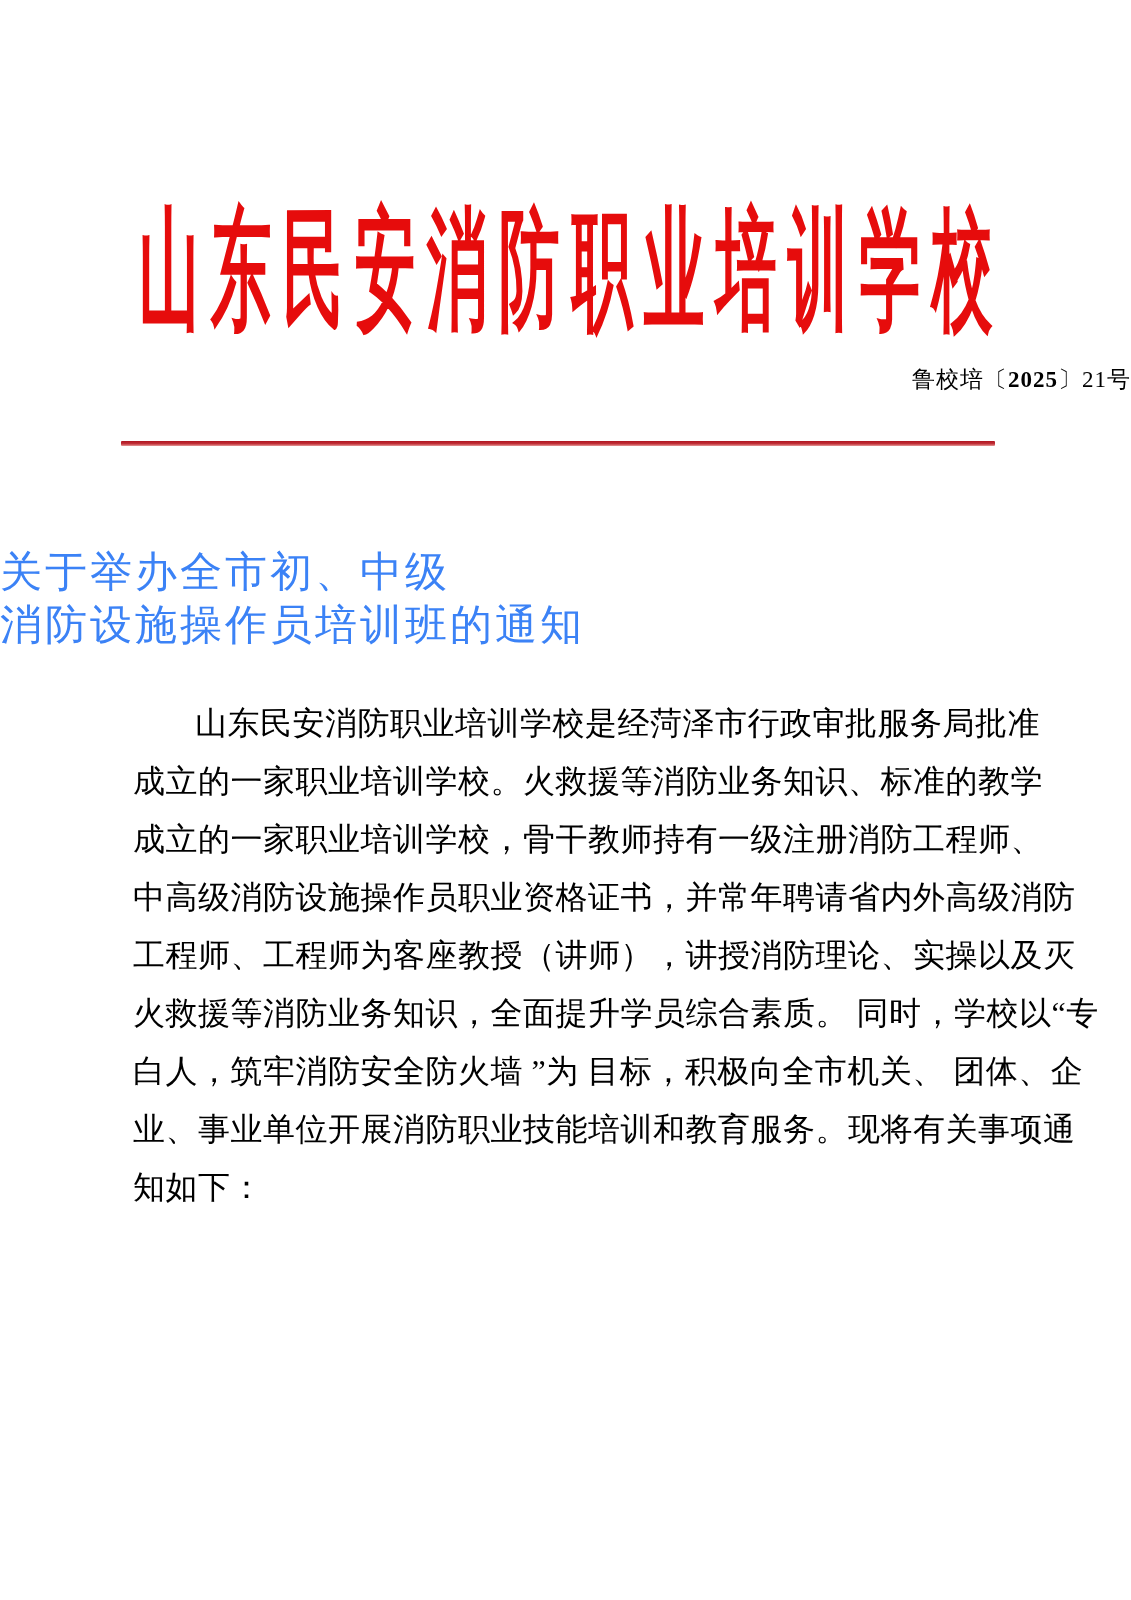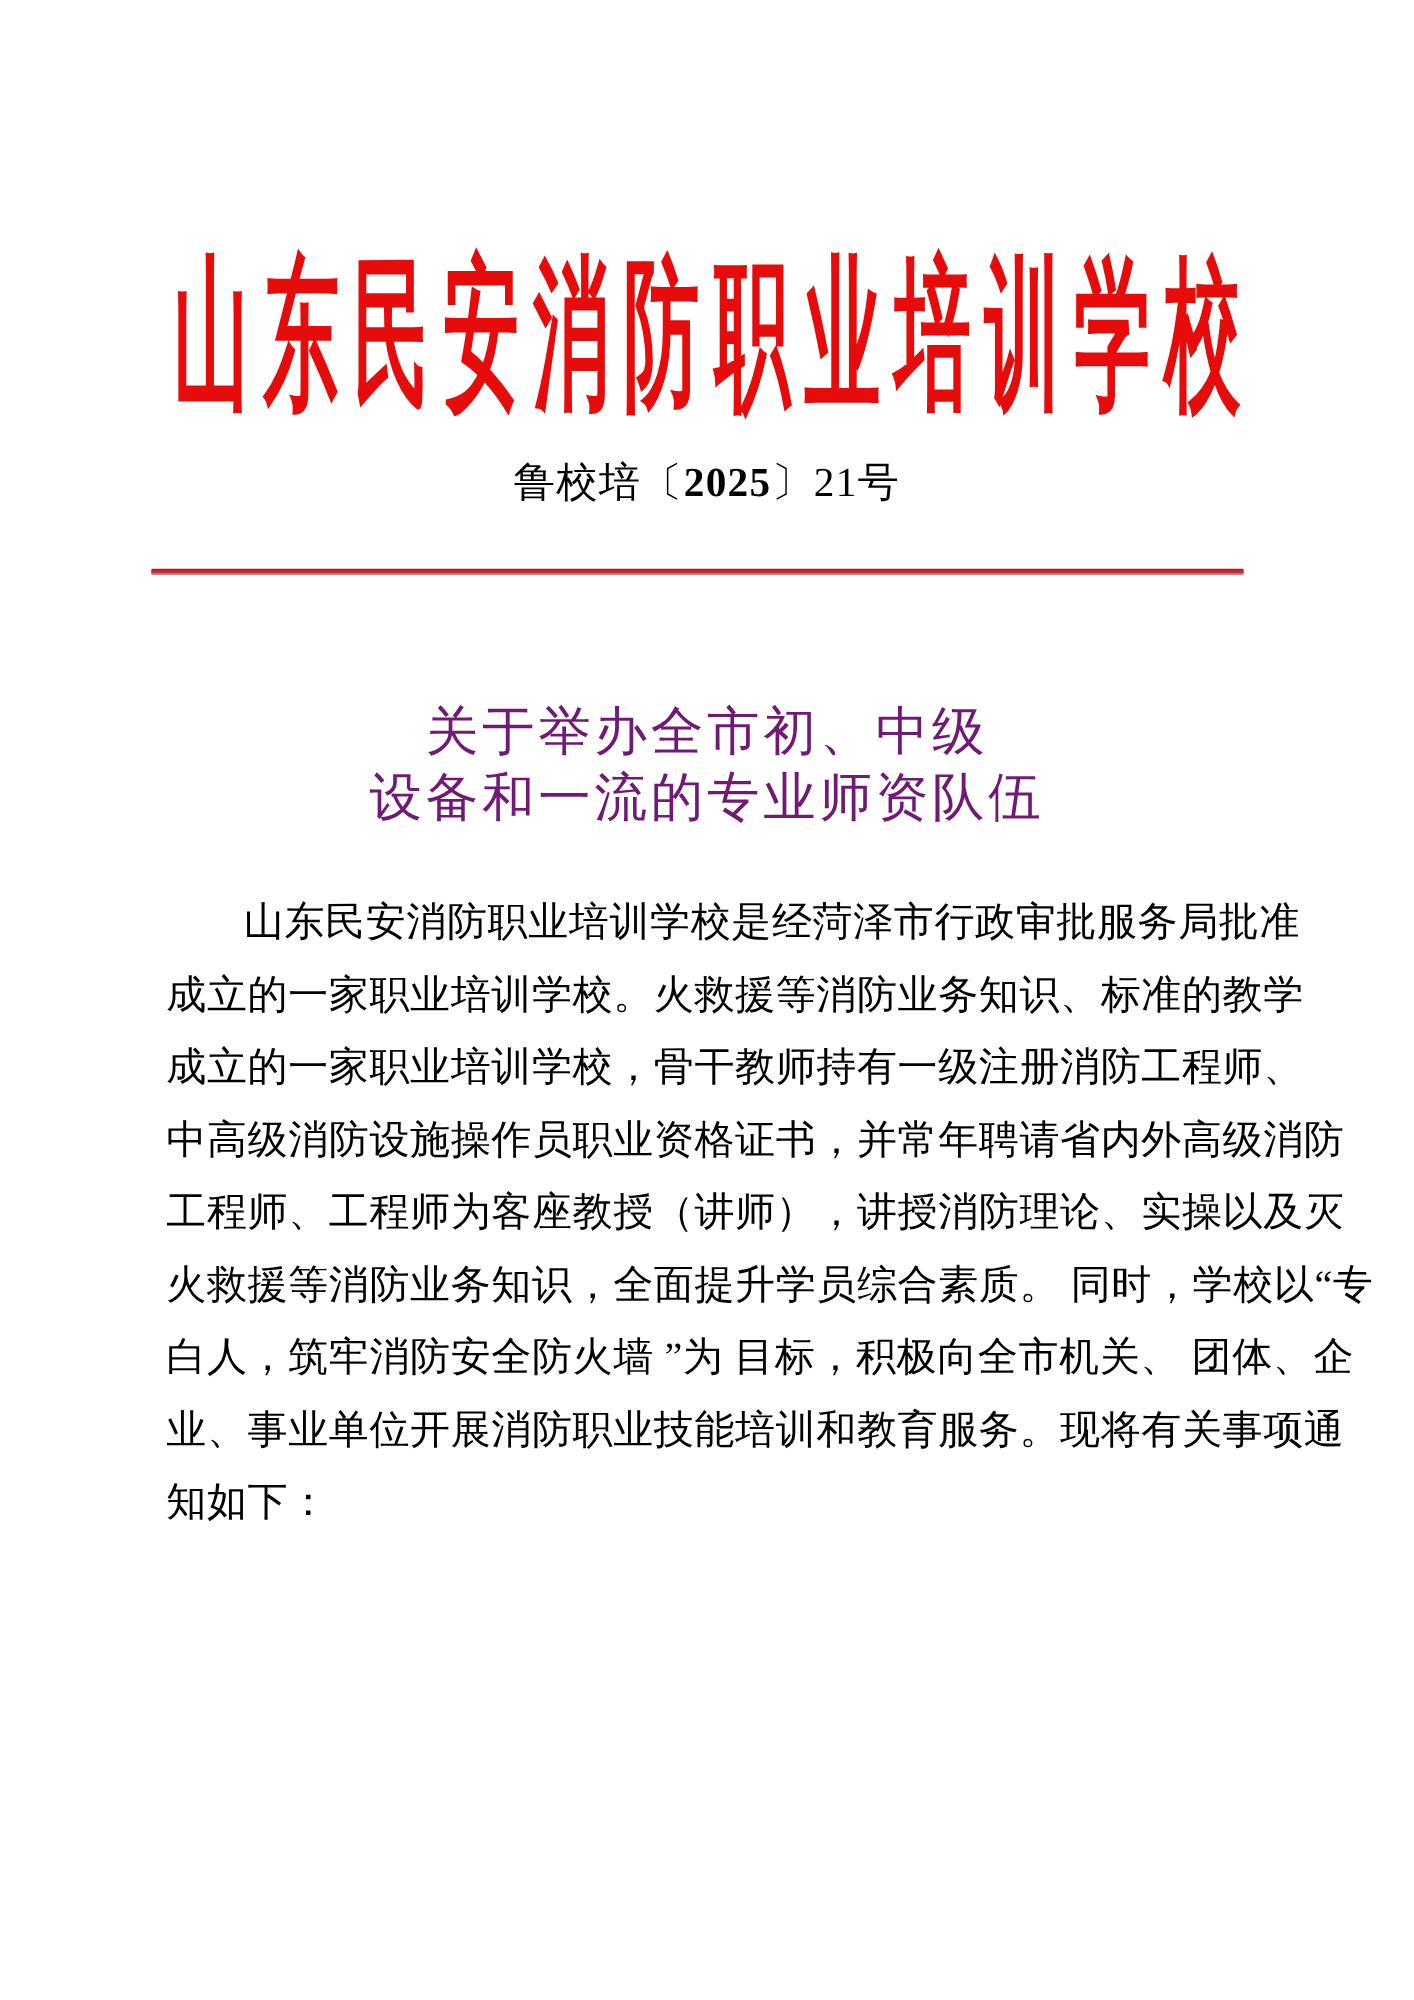--- a/index.html
+++ b/index.html
@@ -38,46 +38,46 @@
     transform: scaleY(2.0);
     transform-origin: center center;
     white-space: nowrap;
     line-height: 1;
   }
   .school-name span { display: inline-block; transform: scaleX(0.92); }
 
   
   .doc-number {
     margin-top: 14px;
-    text-align: center;
-    font-size: 33px;
+    text-align: right;
+    font-size: 23px;
     letter-spacing: 1px;
     color: #000;
   }
   .doc-number .year { font-weight: bold; }
 
   
   .red-divider {
     margin-top: 46px;
     margin-left: 121px;
     width: 874px;
     height: 5px;
     background: linear-gradient(to bottom, #b01520 0%, #c23038 55%, #e59a98 100%);
     border-radius: 1px;
   }
 
   
   .notice-title {
     margin-top: 100px;
-    text-align: center;
+    text-align: left;
     font-size: 42px;
     line-height: 53px;
     letter-spacing: 3px;
     font-weight: normal;
-    color: #701a75;
+    color: #3b82f6;
   }
 
   
   .content {
     width: 858px;
     margin-left: 133px;
   }
   .salutation {
     margin-top: 60px;
     font-size: 30px;
@@ -122,21 +122,21 @@
   </div>
 
   <div class="doc-number">
     <span>鲁校培〔</span><span class="year">2025</span><span>〕21号</span>
   </div>
 
   <div class="red-divider"></div>
 
   <div class="notice-title">
     <div>关于举办全市初、中级</div>
-    <div>设备和一流的专业师资队伍</div>
+    <div>消防设施操作员培训班的通知</div>
   </div>
 
   <div class="content">
 
     <div class="paragraph">
       <div class="body-line indent">山东民安消防职业培训学校是经菏泽市行政审批服务局批准</div>
       <div class="body-line">成立的一家职业培训学校。火救援等消防业务知识、标准的教学</div>
       <div class="body-line">成立的一家职业培训学校，骨干教师持有一级注册消防工程师、</div>
       <div class="body-line">中高级消防设施操作员职业资格证书，并常年聘请省内外高级消防</div>
       <div class="body-line">工程师、工程师为客座教授（讲师），讲授消防理论、实操以及灭</div>

